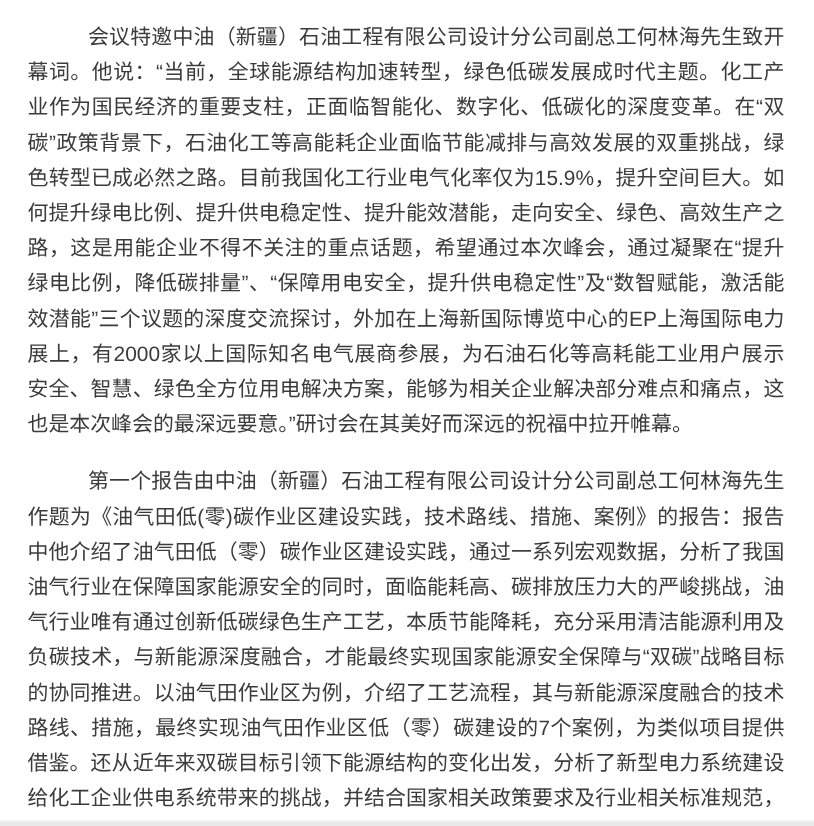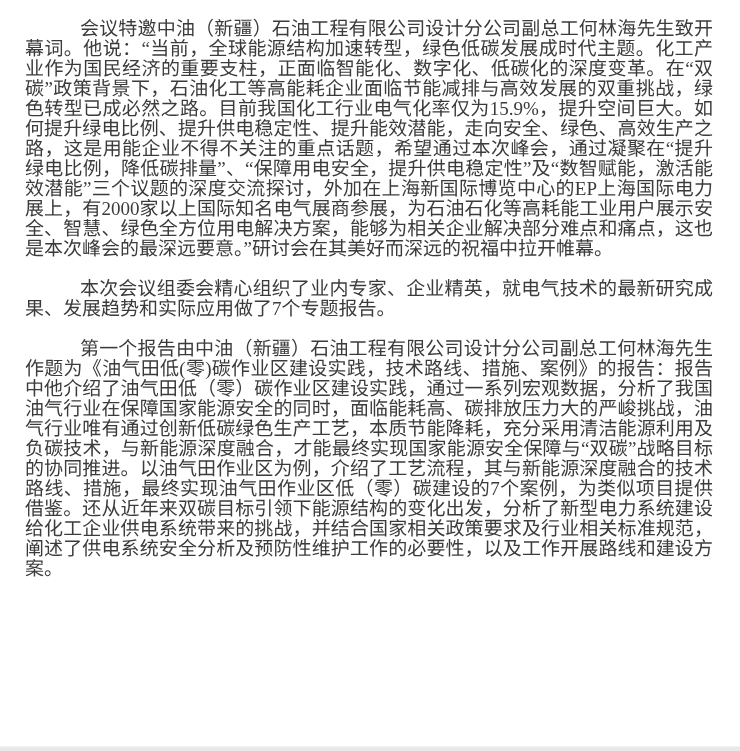--- a/index.html
+++ b/index.html
@@ -15,42 +15,40 @@
     font-family: "Liberation Sans", "DejaVu Sans", sans-serif;
   }
   .doc {
     box-sizing: border-box;
     width: 740px;
     padding: 19px 27px 0 25px;
   }
   .para {
     margin: 0 0 20px 0;
     font-size: 19px;
-    line-height: 20px;
+    line-height: 32px;
     color: #3b3b3b;
     text-align: justify;
     text-justify: inter-ideograph;
     text-indent: 55px;
     word-break: break-all;
-    font-family: Liberation Serif, serif;
   }
   .para:last-child {
     margin-bottom: 0;
   }
   .bottom-strip {
     position: absolute;
     left: 0;
     bottom: 0;
     width: 740px;
     height: 4px;
     border-top: 1px solid #f3f3f3;
   }
 </style>
 </head>
 <body style="background: rgb(255, 255, 255);">
 
 <main class="doc">
   <p class="para" style="color: rgb(59, 59, 59);">会议特邀中油（新疆）石油工程有限公司设计分公司副总工何林海先生致开幕词。他说：“当前，全球能源结构加速转型，绿色低碳发展成时代主题。化工产业作为国民经济的重要支柱，正面临智能化、数字化、低碳化的深度变革。在“双碳”政策背景下，石油化工等高能耗企业面临节能减排与高效发展的双重挑战，绿色转型已成必然之路。目前我国化工行业电气化率仅为15.9%，提升空间巨大。如何提升绿电比例、提升供电稳定性、提升能效潜能，走向安全、绿色、高效生产之路，这是用能企业不得不关注的重点话题，希望通过本次峰会，通过凝聚在“提升绿电比例，降低碳排量”、“保障用电安全，提升供电稳定性”及“数智赋能，激活能效潜能”三个议题的深度交流探讨，外加在上海新国际博览中心的EP上海国际电力展上，有2000家以上国际知名电气展商参展，为石油石化等高耗能工业用户展示安全、智慧、绿色全方位用电解决方案，能够为相关企业解决部分难点和痛点，这也是本次峰会的最深远要意。”研讨会在其美好而深远的祝福中拉开帷幕。</p>
-  <p class="para" style="color: rgb(59, 59, 59);">本次会议组委会精心组织了业内专家、企业精英，就电气技术的最新研究成果、发展趋势和实际应用做了7个专题报告。</p>
   <p class="para" style="color: rgb(59, 59, 59);">第一个报告由中油（新疆）石油工程有限公司设计分公司副总工何林海先生作题为《油气田低(零)碳作业区建设实践，技术路线、措施、案例》的报告：报告中他介绍了油气田低（零）碳作业区建设实践，通过一系列宏观数据，分析了我国油气行业在保障国家能源安全的同时，面临能耗高、碳排放压力大的严峻挑战，油气行业唯有通过创新低碳绿色生产工艺，本质节能降耗，充分采用清洁能源利用及负碳技术，与新能源深度融合，才能最终实现国家能源安全保障与“双碳”战略目标的协同推进。以油气田作业区为例，介绍了工艺流程，其与新能源深度融合的技术路线、措施，最终实现油气田作业区低（零）碳建设的7个案例，为类似项目提供借鉴。还从近年来双碳目标引领下能源结构的变化出发，分析了新型电力系统建设给化工企业供电系统带来的挑战，并结合国家相关政策要求及行业相关标准规范，阐述了供电系统安全分析及预防性维护工作的必要性，以及工作开展路线和建设方案。</p>
 </main>
 
 <div class="bottom-strip" style="background: rgb(233, 233, 233);"></div>
 
 </body></html>

